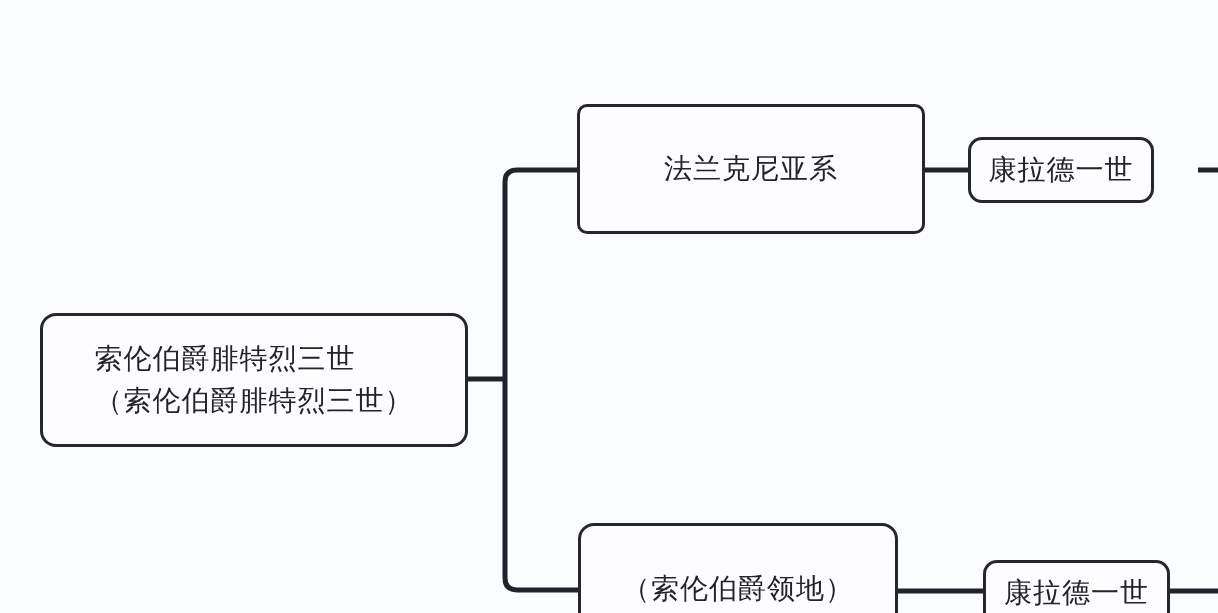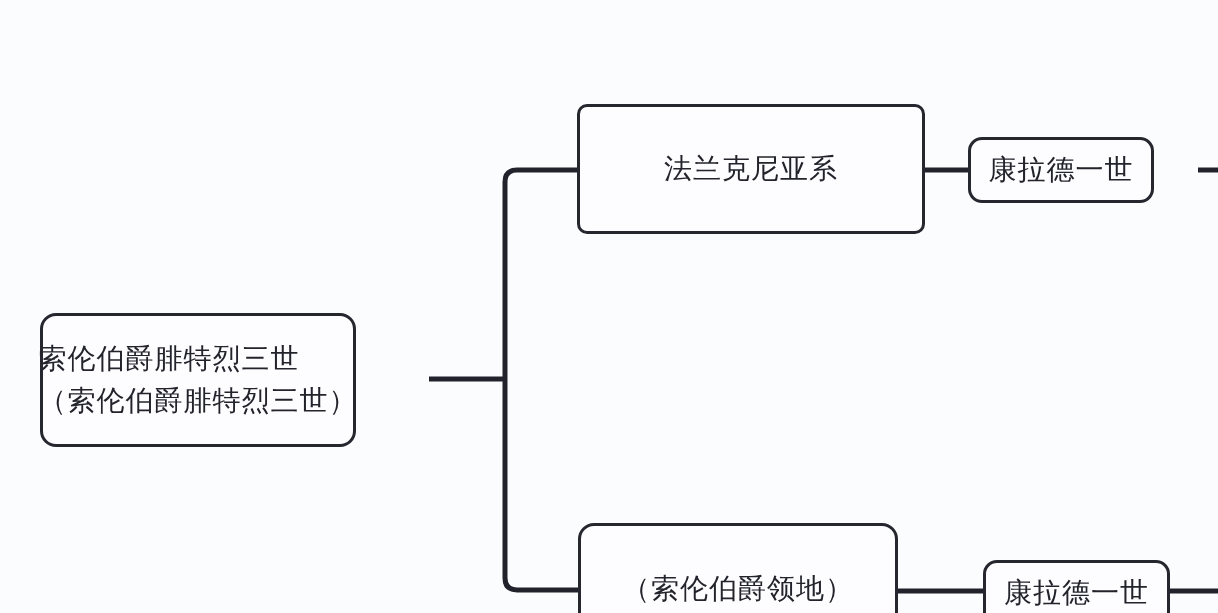--- a/index.html
+++ b/index.html
@@ -30,21 +30,21 @@
   }
   .node .text{
     text-align:left;
     font-size:28px;
     line-height:42px;
     color:#23232c;
     letter-spacing:1px;
     white-space:nowrap;
   }
   .line:empty{display:none;}
-  .node-root      { left:40px;  top:313px; width:316px; height:134px; }
+  .node-root      { left:40px;  top:313px; width:428px; height:134px; }
   .node-franconia { left:577px; top:104px; width:348px; height:130px;border-radius:10px; }
   .node-konrad    { left:968px;top:137px; width:186px; height:66px;  border-radius:14px;}
   .node-swabia    { left:578px; top:523px; width:320px; height:132px; }
   .node-friedrich4{ left:983px; top:560px; width:187px; height:66px;  border-radius:14px;}
 </style>
 </head>
 <body>
 
 <div class="canvas">
 

